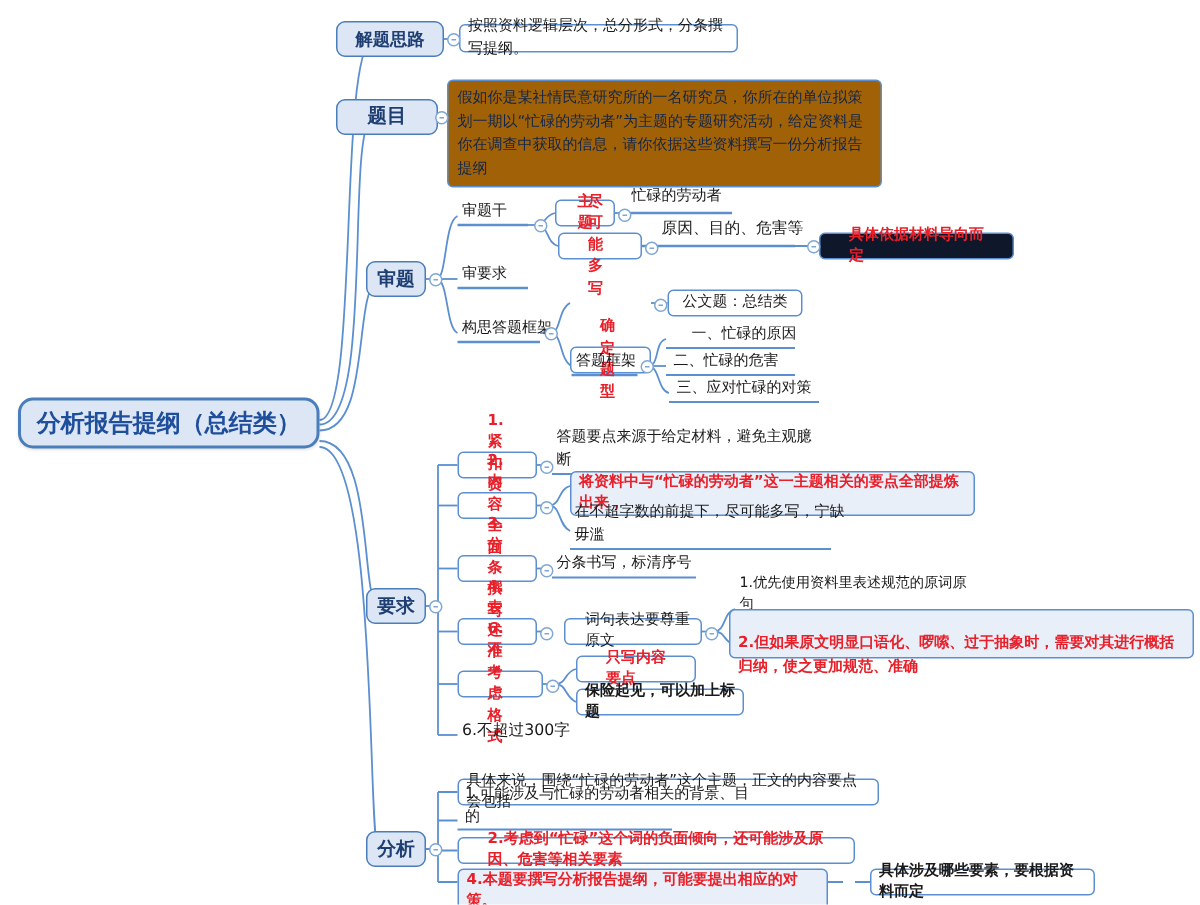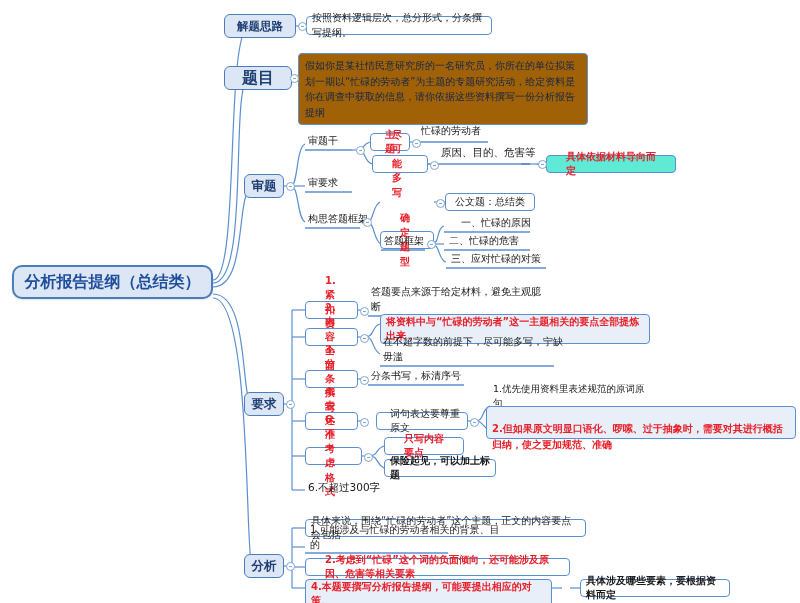--- a/index.html
+++ b/index.html
@@ -211,39 +211,39 @@
       <path d="M570 588 L 580 588"></path>
     </g>
   </svg>
 
   <div class="node root" style="left:12px;top:265px;width:201px;height:34px;">分析报告提纲（总结类）</div>
 
   <div class="node lvl1" style="left:224px;top:14px;width:72px;height:24px;">解题思路</div>
   <div class="knob" style="left:298px;top:22px;"></div>
   <div class="node boxb" style="left:306px;top:16px;width:186px;height:19px;">按照资料逻辑层次，总分形式，分条撰写提纲。</div>
 
-  <div class="node lvl1" style="left:224px;top:66px;width:68px;height:24px;font-size:16px;">题目</div>
+  <div class="node lvl1" style="left:224px;top:66px;width:68px;height:24px;font-size:13px;">题目</div>
   <div class="knob" style="left:290px;top:74px;"></div>
   <div class="node boxpara" style="left:298px;top:53px;width:290px;">假如你是某社情民意研究所的一名研究员，你所在的单位拟策划一期以“忙碌的劳动者”为主题的专题研究活动，给定资料是你在调查中获取的信息，请你依据这些资料撰写一份分析报告提纲</div>
 
   <div class="node lvl1" style="left:244px;top:174px;width:40px;height:24px;font-size:12.5px;">审题</div>
   <div class="knob" style="left:286px;top:182px;"></div>
 
   <div class="node leaf nb" style="left:305px;top:136px;width:50px;height:14px;">审题干</div>
   <div class="knob" style="left:356px;top:146px;"></div>
 
   <div class="node boxr" style="left:370px;top:133px;width:40px;height:18px;justify-content:center;">主题</div>
   <div class="knob" style="left:412px;top:139px;"></div>
   <div class="node leaf nb" style="left:418px;top:126px;width:90px;height:14px;">忙碌的劳动者</div>
 
   <div class="node boxr" style="left:372px;top:155px;width:56px;height:18px;justify-content:center;">尽可能多写</div>
   <div class="knob" style="left:430px;top:161px;"></div>
   <div class="node leaf nb" style="left:438px;top:148px;width:110px;height:14px;font-size:10.5px;">原因、目的、危害等</div>
   <div class="knob" style="left:538px;top:160px;"></div>
-  <div class="node boxr" style="left:546px;top:155px;width:130px;height:18px;justify-content:center;background:#5eead4;">具体依据材料导向而定</div>
+  <div class="node boxr" style="left:546px;top:155px;width:130px;height:18px;justify-content:center;background:#0f172a;">具体依据材料导向而定</div>
 
   <div class="node leaf nb" style="left:305px;top:178px;width:50px;height:14px;">审要求</div>
 
   <div class="node leaf nb" style="left:305px;top:214px;width:72px;height:14px;">构思答题框架</div>
   <div class="knob" style="left:363px;top:218px;"></div>
 
   <div class="node boxr" style="left:380px;top:193px;width:54px;height:18px;justify-content:center;margin-top:38px;">确定题型</div>
   <div class="knob" style="left:436px;top:199px;"></div>
   <div class="node boxb" style="left:445px;top:193px;width:90px;height:18px;justify-content:center;">公文题：总结类</div>
 

